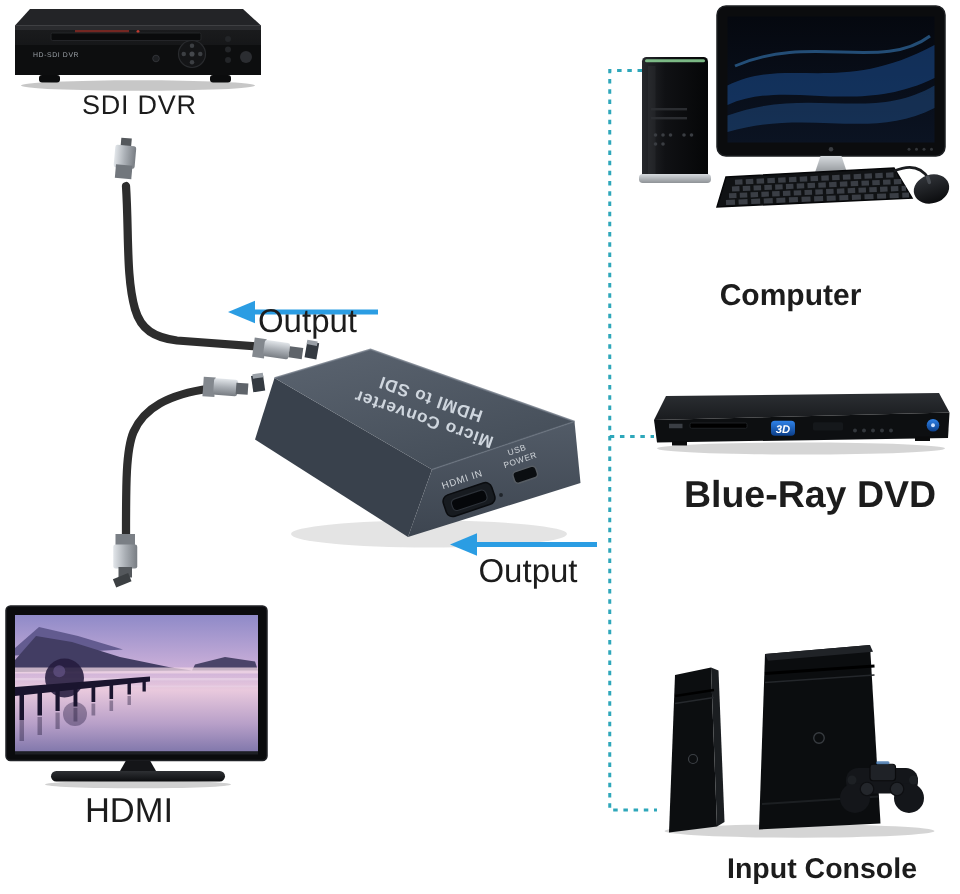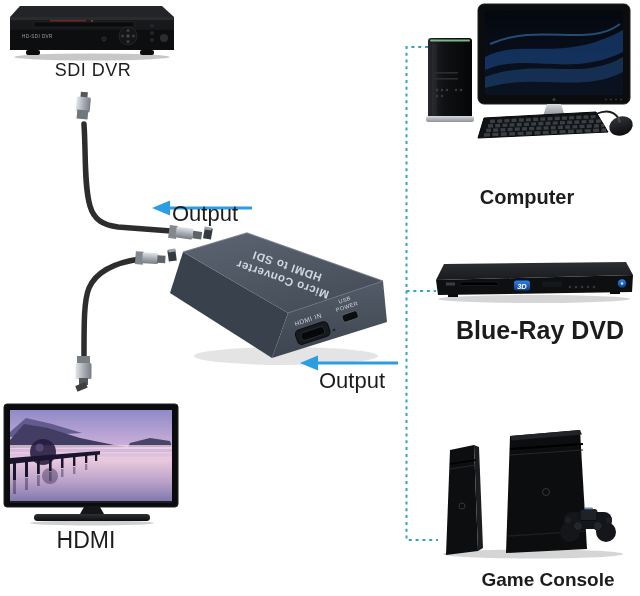--- a/index.html
+++ b/index.html
@@ -333,14 +333,14 @@
       <polygon points="300,363 318,355.5 318,370.5" fill="#2b9de3"></polygon>
     </g>
   </svg>
 
   <div class="lbl reg" id="lbl-sdi-dvr">SDI DVR</div>
   <div class="lbl reg" id="lbl-output">Output</div>
   <div class="lbl reg" id="lbl-input">Output</div>
   <div class="lbl reg" id="lbl-hdtv">HDMI</div>
   <div class="lbl bold" id="lbl-computer">Computer</div>
   <div class="lbl bold" id="lbl-blueray">Blue-Ray DVD</div>
-  <div class="lbl bold" id="lbl-gameconsole">Game Console</div>
+  <div class="lbl bold" id="lbl-gameconsole">Input Console</div>
 </div>
 
 </body></html>

